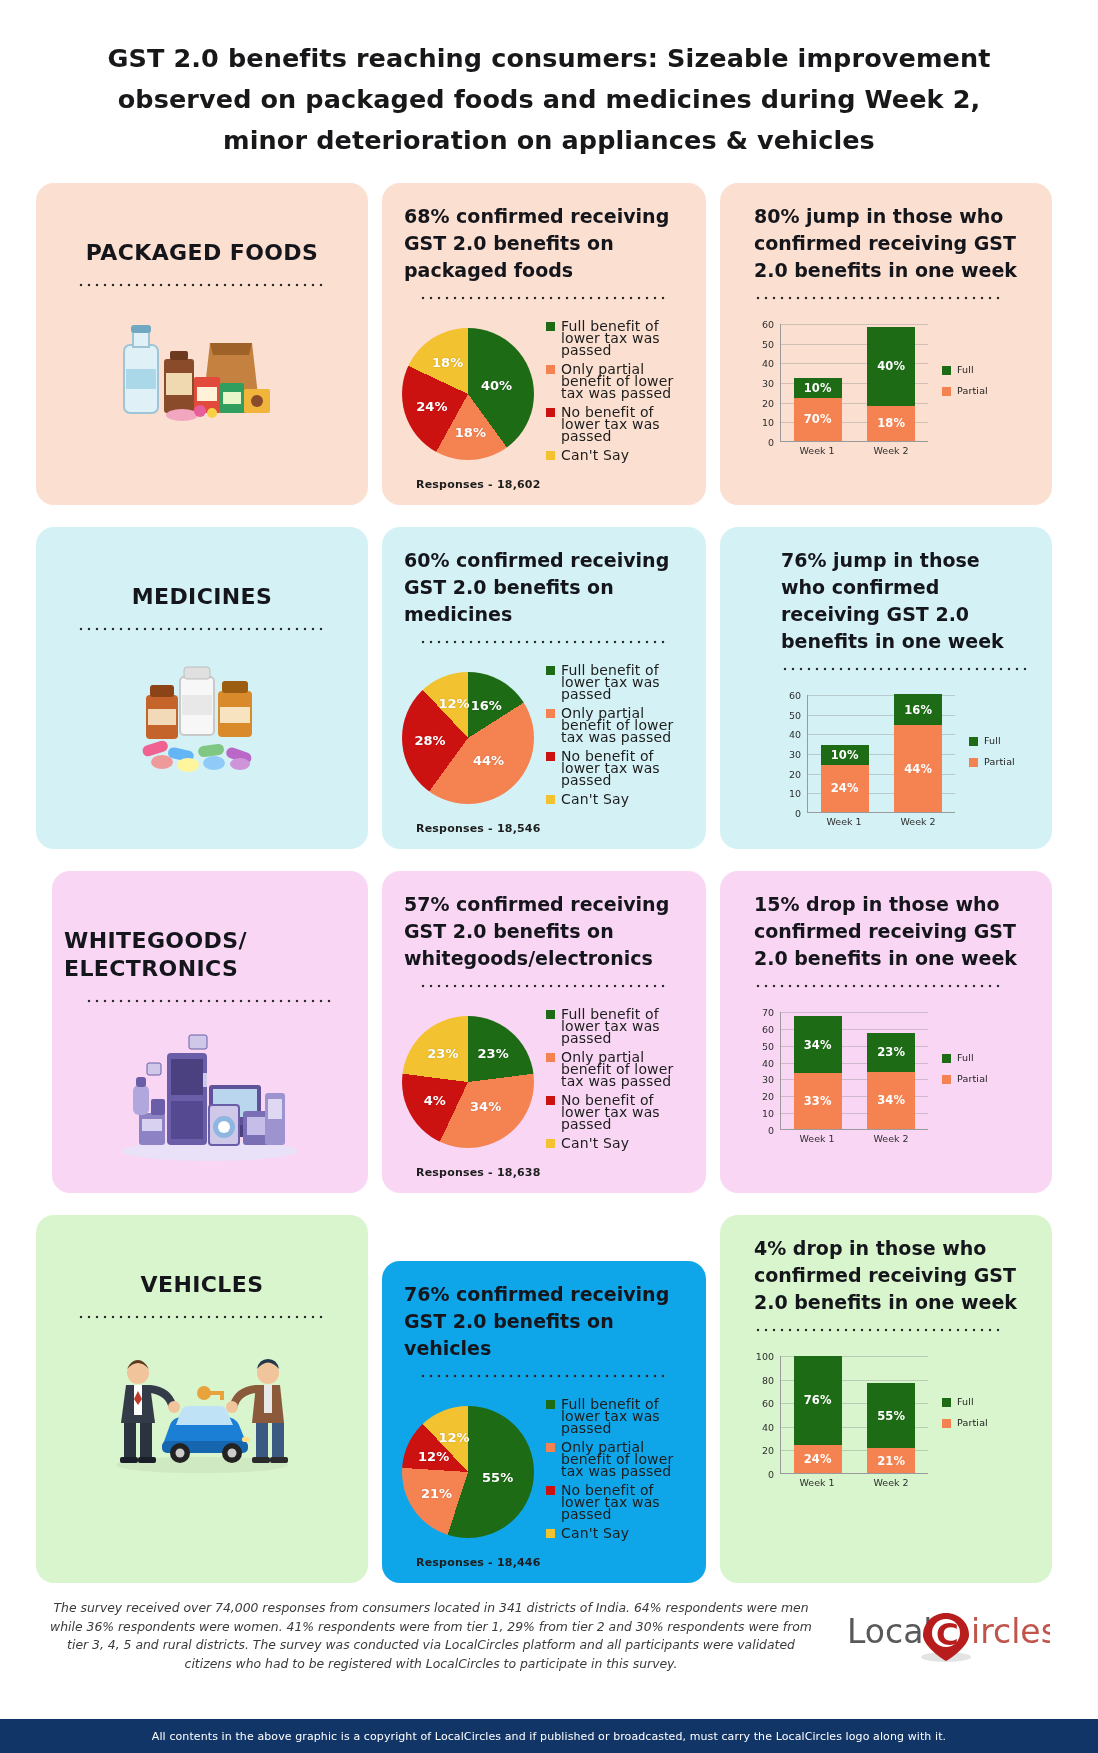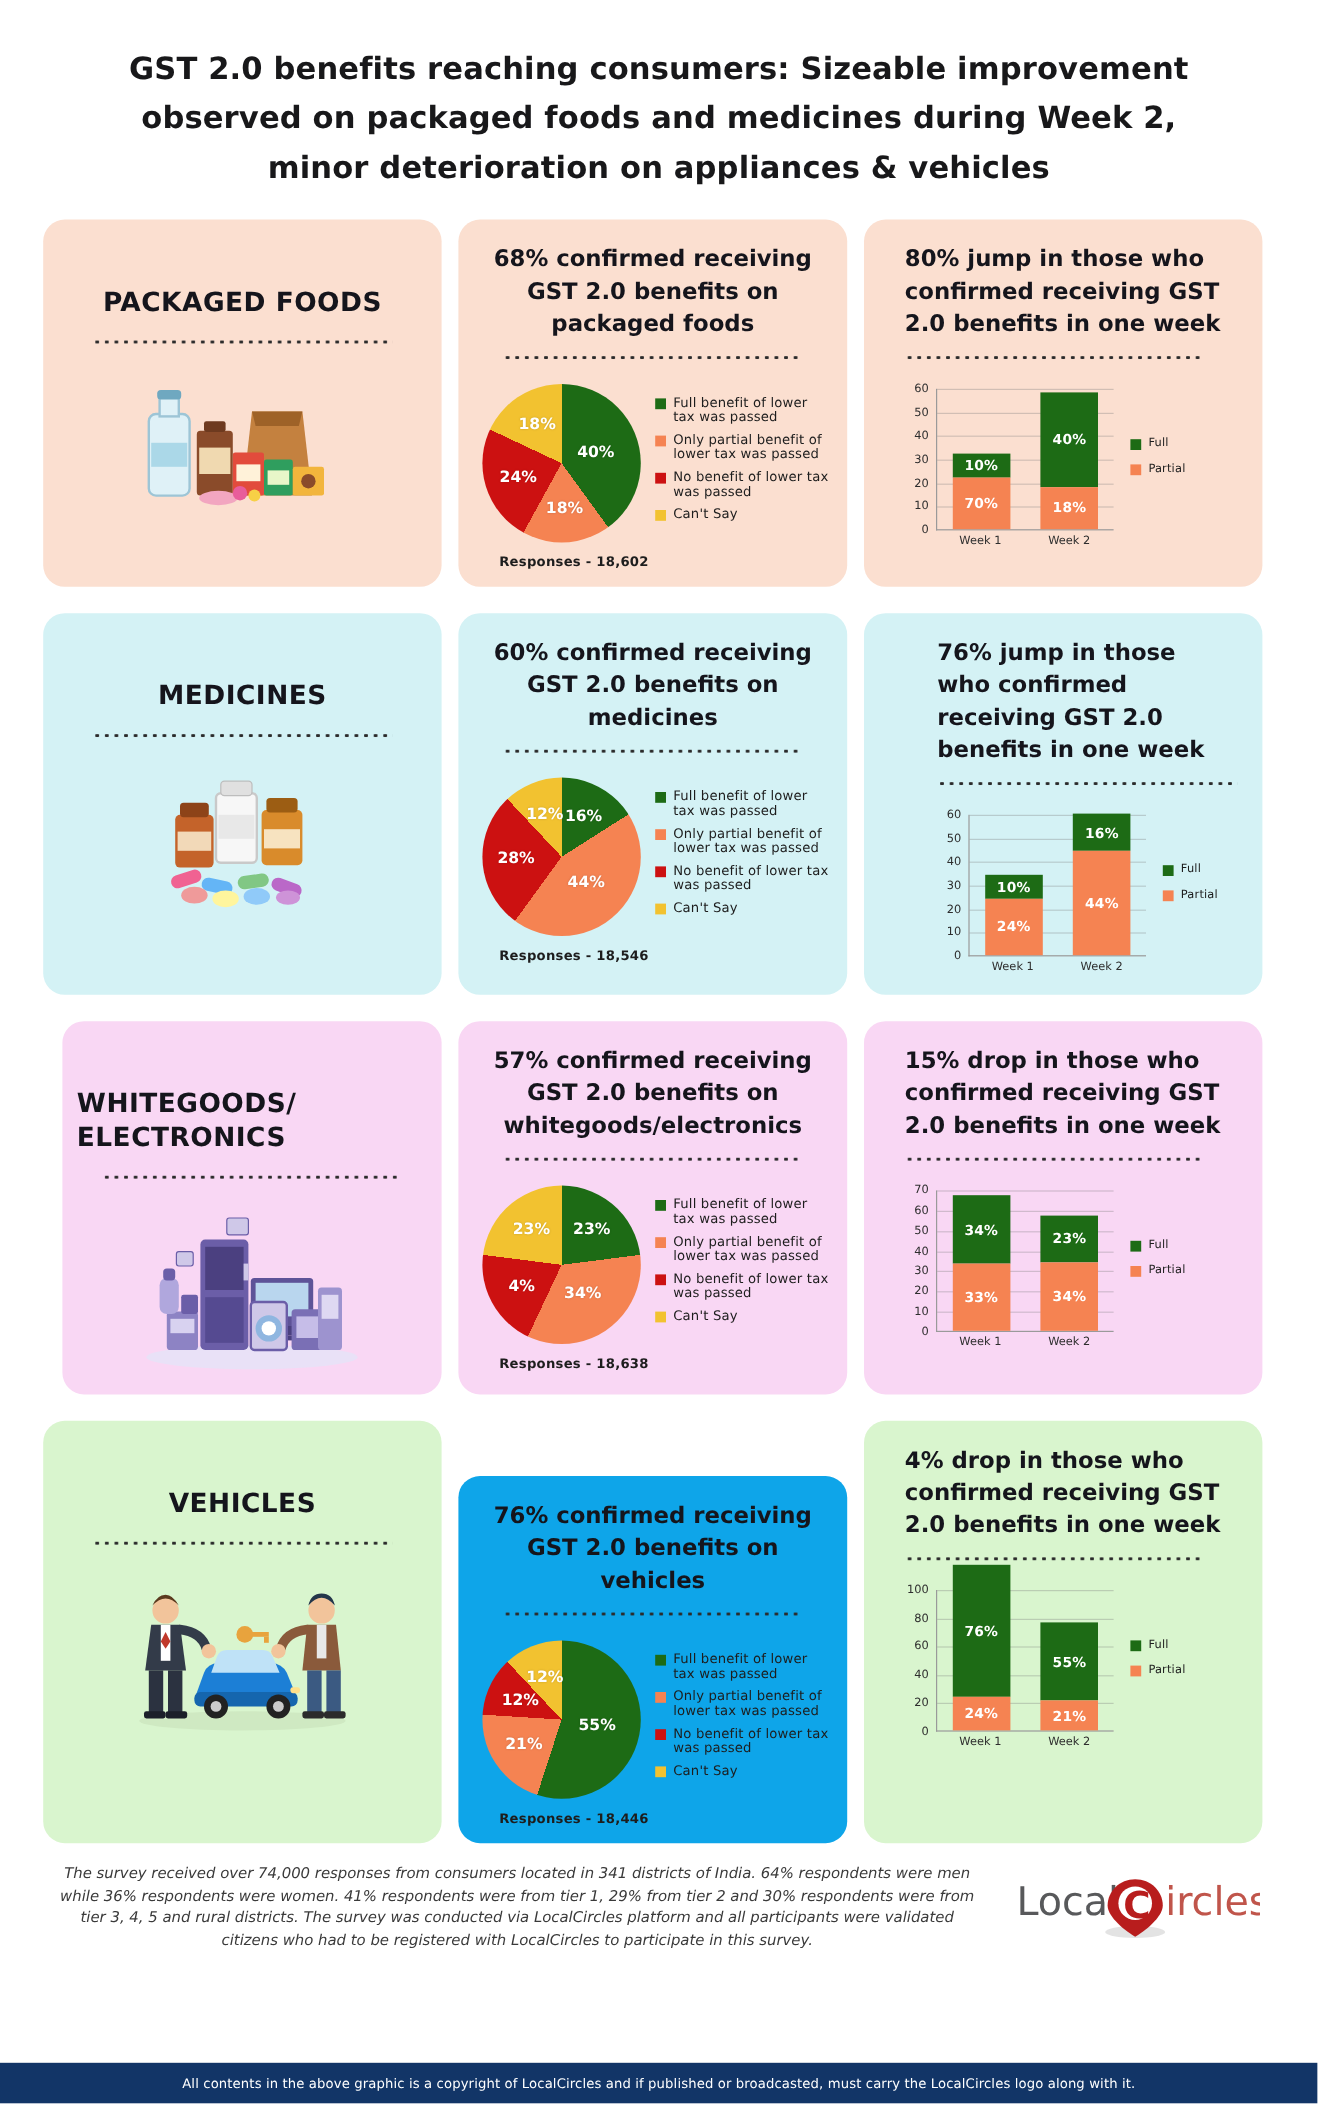--- a/index.html
+++ b/index.html
@@ -72,21 +72,21 @@
   .hdr-dots { width: 250px; margin-top: 12px; }
 
   .illus { margin-top: 20px; width: 100%; display:flex; justify-content:center; }
 
   
   .stat-head {
     font-weight: bold;
     font-size: 19px;
     line-height: 27px;
     color: #15151c;
-    text-align: center;
+    text-align: left;
     padding: 6px 10px 0 10px;
   }
   .stat-head-left {
     text-align: left;
     padding-left: 22px;
   }
 
   
   .pie-wrap {
     display: flex;
@@ -115,21 +115,21 @@
     align-items: flex-start;
     margin-bottom: 7px;
   }
   .swatch {
     width: 9px; height: 9px;
     flex: 0 0 auto;
     margin-top: 2px;
     margin-right: 6px;
   }
   .legend-text {
-    font-size: 11px;
+    font-size: 14px;
     line-height: 12px;
     color: #1d1d1d;
     letter-spacing: .15px;
   }
   .responses {
     margin-top: 10px;
     padding-left: 22px;
     font-size: 11px;
     font-weight: bold;
     color: #1d1d1d;
@@ -689,21 +689,21 @@
               <span class="ytick" style="top: 0px;">100</span>
             </div>
             <div class="plot">
               <div class="gridline" style="top: 94.4px;"></div>
               <div class="gridline" style="top: 70.8px;"></div>
               <div class="gridline" style="top: 47.2px;"></div>
               <div class="gridline" style="top: 23.6px;"></div>
               <div class="gridline" style="top: 0px;"></div>
               <div class="bars">
                 <div class="bar-col">
-                  <div class="seg" style="height: 110px; background: rgb(29, 107, 21); text-align: right;">76%</div>
+                  <div class="seg" style="height: 89px; background: rgb(29, 107, 21); text-align: right;">76%</div>
                   <div class="seg" style="height: 28.32px; background: rgb(245, 131, 82);">24%</div>
                 </div>
                 <div class="bar-col">
                   <div class="seg" style="height: 64.9px; background: rgb(29, 107, 21);">55%</div>
                   <div class="seg" style="height: 24.78px; background: rgb(245, 131, 82);">21%</div>
                 </div>
               </div>
             </div>
             <div class="xlabels">
               <span class="xlabel">Week 1</span>

